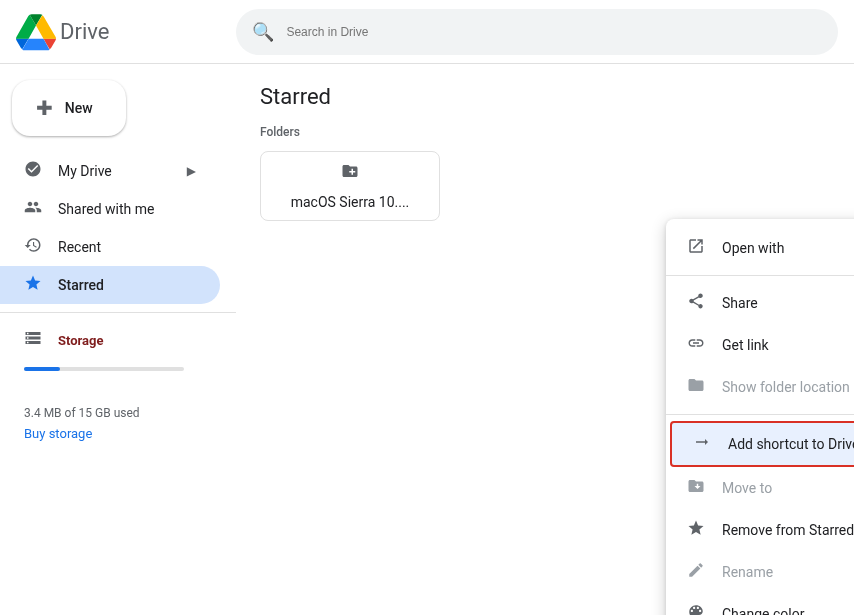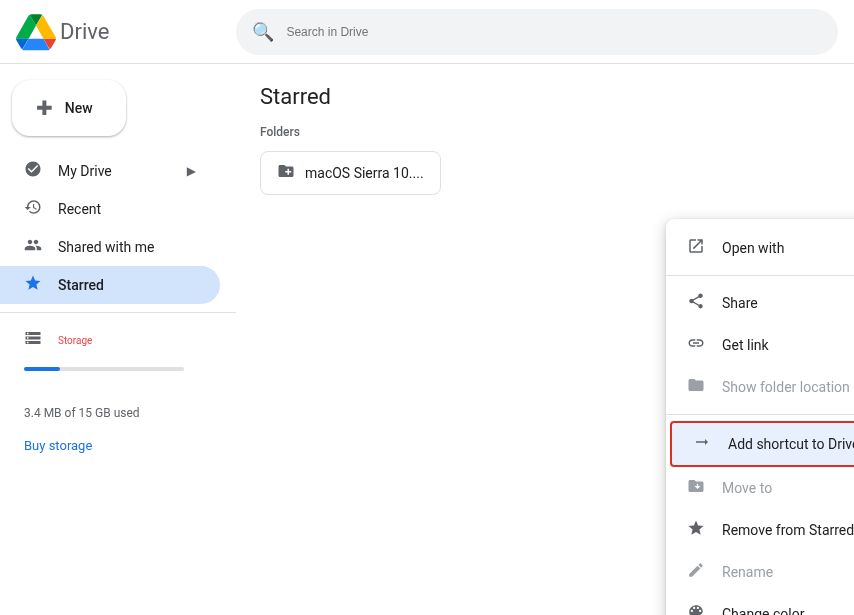--- a/index.html
+++ b/index.html
@@ -92,21 +92,21 @@
       margin-right: 16px;
     }
     .sidebar-item.active { background: #d2e3fc; font-weight: 500; }
     .sidebar-item .icon { font-size: 18px; color: #5f6368; }
     .sidebar-item.active .icon { color: #1a73e8; }
     .sidebar-divider { border: none; border-top: 1px solid #e0e0e0; margin: 8px 0; }
     .storage-section { padding: 8px 24px; }
     .storage-label { font-size: 12px; color: #5f6368; margin-bottom: 6px; margin-top: 35px; }
     .storage-bar-bg { background: #e0e0e0; border-radius: 4px; height: 4px; width: 160px; margin-bottom: 6px; }
     .storage-bar-fill { background: #1a73e8; height: 4px; border-radius: 4px; width: 36px; }
-    .buy-storage { font-size: 13px; color: #1a73e8; cursor: pointer; margin-top: 18px; }
+    .buy-storage { font-size: 13px; color: #1a73e8; cursor: pointer; margin-top: 6px; }
 
     
     .main {
       flex: 1;
       padding: 20px 24px;
       position: relative;
     }
     .page-title {
       font-size: 22px;
       color: #202124;
@@ -124,20 +124,21 @@
       align-items: center;
       gap: 10px;
       padding: 10px 16px;
       border-radius: 8px;
       border: 1px solid #e0e0e0;
       background: #fff;
       cursor: pointer;
       font-size: 14px;
       color: #202124;
       min-width: 180px;
+      flex-direction: column;
     }
     .folder-icon { color: #5f6368; font-size: 16px; }
 
     
     .context-menu {
       position: absolute;
       left: 430px;
       top: 155px;
       width: 428px;
       background: #fff;
@@ -206,54 +207,54 @@
             <path d="M12 2C6.48 2 2 6.48 2 12s4.48 10 10 10 10-4.48 10-10S17.52 2 12 2zm-2 15l-5-5 1.41-1.41L10 14.17l7.59-7.59L19 8l-9 9z"></path>
           </svg>
       </span>
       <span>My Drive</span>
       <span style="margin-left:auto;font-size:12px;color:#5f6368;">▶</span>
     </div>
 
     <div class="sidebar-item">
       <span class="icon">
         <svg width="18" height="18" viewBox="0 0 24 24" fill="#5f6368">
+            <path d="M16 11c1.66 0 2.99-1.34 2.99-3S17.66 5 16 5c-1.66 0-3 1.34-3 3s1.34 3 3 3zm-8 0c1.66 0 2.99-1.34 2.99-3S9.66 5 8 5C6.34 5 5 6.34 5 8s1.34 3 3 3zm0 2c-2.33 0-7 1.17-7 3.5V19h14v-2.5c0-2.33-4.67-3.5-7-3.5zm8 0c-.29 0-.62.02-.97.05 1.16.84 1.97 1.97 1.97 3.45V19h6v-2.5c0-2.33-4.67-3.5-7-3.5z"></path>
+          </svg>
+      </span>
+      <span>Shared with me</span>
+    </div>
+
+    <div class="sidebar-item">
+      <span class="icon">
+        <svg width="18" height="18" viewBox="0 0 24 24" fill="#5f6368">
             <path d="M13 3c-4.97 0-9 4.03-9 9H1l3.89 3.89.07.14L9 12H6c0-3.87 3.13-7 7-7s7 3.13 7 7-3.13 7-7 7c-1.93 0-3.68-.79-4.94-2.06l-1.42 1.42C8.27 19.99 10.51 21 13 21c4.97 0 9-4.03 9-9s-4.03-9-9-9zm-1 5v5l4.28 2.54.72-1.21-3.5-2.08V8H12z"></path>
           </svg>
       </span>
       <span>Recent</span>
-    </div>
-
-    <div class="sidebar-item">
-      <span class="icon">
-        <svg width="18" height="18" viewBox="0 0 24 24" fill="#5f6368">
-            <path d="M16 11c1.66 0 2.99-1.34 2.99-3S17.66 5 16 5c-1.66 0-3 1.34-3 3s1.34 3 3 3zm-8 0c1.66 0 2.99-1.34 2.99-3S9.66 5 8 5C6.34 5 5 6.34 5 8s1.34 3 3 3zm0 2c-2.33 0-7 1.17-7 3.5V19h14v-2.5c0-2.33-4.67-3.5-7-3.5zm8 0c-.29 0-.62.02-.97.05 1.16.84 1.97 1.97 1.97 3.45V19h6v-2.5c0-2.33-4.67-3.5-7-3.5z"></path>
-          </svg>
-      </span>
-      <span>Shared with me</span>
     </div>
 
     <div class="sidebar-item active">
       <span class="icon">
         <svg width="18" height="18" viewBox="0 0 24 24" fill="#1a73e8">
             <path d="M12 17.27L18.18 21l-1.64-7.03L22 9.24l-7.19-.61L12 2 9.19 8.63 2 9.24l5.46 4.73L5.82 21z"></path>
           </svg>
       </span>
       <span>Starred</span>
     </div>
 
 
     <hr class="sidebar-divider">
 
     <div class="sidebar-item">
       <span class="icon">
         <svg width="18" height="18" viewBox="0 0 24 24" fill="#5f6368">
             <path d="M2 20h20v-4H2v4zm2-3h2v2H4v-2zM2 4v4h20V4H2zm4 3H4V5h2v2zm-4 7h20v-4H2v4zm2-3h2v2H4v-2z"></path>
           </svg>
       </span>
-      <span style="font-size:10px;color:#ef4444;">Storage</span>
+      <span style="font-size:13px;color:#7f1d1d;font-weight:bold;">Storage</span>
     </div>
 
     <div class="storage-section">
       <div class="storage-bar-bg">
         <div class="storage-bar-fill"></div>
       </div>
       <div class="storage-label">3.4 MB of 15 GB used</div>
       <div class="buy-storage">Buy storage</div>
     </div>
   </div>

